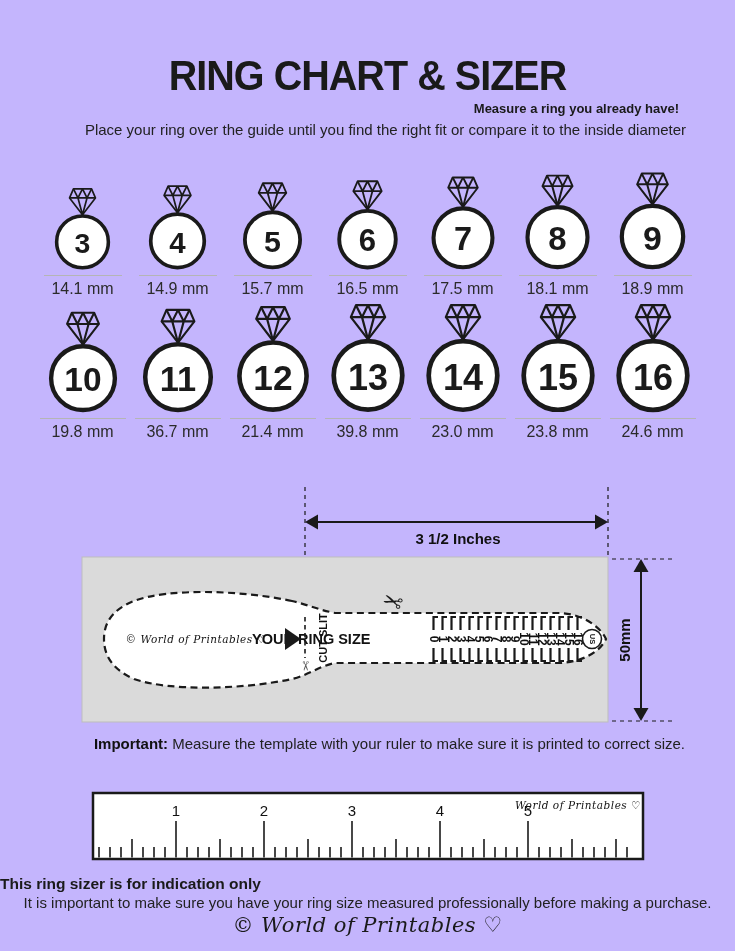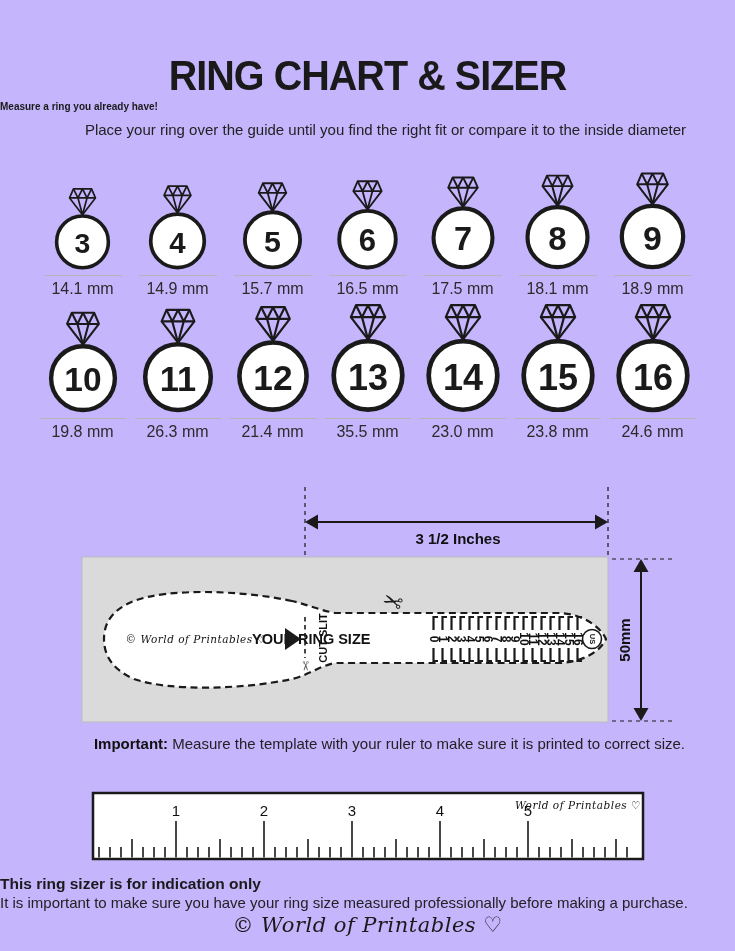--- a/index.html
+++ b/index.html
@@ -7,39 +7,39 @@
     position:relative;width:735px;height:951px;background:#c4b5fd;overflow:hidden;
     font-family:"Liberation Sans",sans-serif;color:#1a1a1a;margin:0 auto;
   }
   .abs{position:absolute;}
   
   .title{
     top:24px;left:0;width:735px;text-align:center;
     font-size:42px;font-weight:bold;letter-spacing:-1px;
     transform:scaleX(0.94);transform-origin:center;
   }
-  .sub-bold{top:101px;left:0;width:679px;text-align:left;font-size:10px;font-weight:bold;}
+  .sub-bold{top:101px;left:0;width:679px;text-align:right;font-size:13px;font-weight:bold;}
   .sub-text{top:121px;left:4px;width:735px;text-align:center;font-size:15px;color:#222;padding-left:14px;}
   
   .ring-row{left:0;width:735px;display:flex;justify-content:center;}
   .row1{top:168px;height:130px;}
   .row2{top:300px;height:141px;}
   .ring-cell{width:95px;display:flex;flex-direction:column;align-items:center;justify-content:flex-end;}
   .ring-line{height:1px;background:#b5b5b5;margin-top:4px;}
   .row1 .ring-line{width:78px;}
   .row2 .ring-line{width:86px;}
   .ring-mm{font-size:16px;color:#2b2b2b;margin-top:4px;white-space:nowrap;}
   .ring-num{font-weight:bold;}
   
   .sizer-wrap{top:480px;left:0;width:702px;height:252px;}
   .important-line{top:735px;left:85px;width:600px;font-size:15px;color:#222;text-align:right;}
   .important-line b{color:#111;}
   .ruler-wrap{top:785px;left:0;width:735px;height:82px;}
   .foot-bold{top:875px;left:0;width:735px;text-align:left;font-size:15.5px;font-weight:bold;}
-  .foot-text{top:894px;left:0;width:735px;font-size:15px;color:#222;}
+  .foot-text{top:894px;left:0;width:735px;text-align:center;font-size:15px;color:#222;}
   .foot-logo{top:913px;left:0;width:735px;text-align:center;font-size:21px;}
   .script{font-family:"DejaVu Serif",serif;font-style:italic;letter-spacing:0.5px;}
   svg{display:block;}
   svg text{font-family:"Liberation Sans",sans-serif;}
 </style>
 </head>
 <body>
 
 <div id="page">
 
@@ -159,21 +159,21 @@
       <div class="ring-cell">
         <svg viewBox="0 0 100 133" width="82" height="109">
           <g fill="none" stroke="#1a1a1a" stroke-width="2.6" stroke-linejoin="round">
             <polygon points="36,6 64,6 70,20 50,46 30,20"></polygon>
             <path d="M30 20 H70 M36 6 L43 20 M50 6 L43 20 M50 6 L57 20 M64 6 L57 20 M43 20 L50 46 M57 20 L50 46"></path>
           </g>
           <circle cx="50" cy="88" r="40" fill="#ffffff" stroke="#1a1a1a" stroke-width="5.5"></circle>
           <text class="ring-num" x="50" y="90" text-anchor="middle" dominant-baseline="central" font-size="42" font-weight="bold" fill="#1a1a1a">11</text>
         </svg>
         <div class="ring-line"></div>
-        <div class="ring-mm">26.3 mm</div>
+        <div class="ring-mm">36.7 mm</div>
       </div>
 
       <div class="ring-cell">
         <svg viewBox="0 0 100 133" width="84" height="112">
           <g fill="none" stroke="#1a1a1a" stroke-width="2.6" stroke-linejoin="round">
             <polygon points="36,6 64,6 70,20 50,46 30,20"></polygon>
             <path d="M30 20 H70 M36 6 L43 20 M50 6 L43 20 M50 6 L57 20 M64 6 L57 20 M43 20 L50 46 M57 20 L50 46"></path>
           </g>
           <circle cx="50" cy="88" r="40" fill="#ffffff" stroke="#1a1a1a" stroke-width="5.5"></circle>
           <text class="ring-num" x="50" y="90" text-anchor="middle" dominant-baseline="central" font-size="42" font-weight="bold" fill="#1a1a1a">12</text>
@@ -185,21 +185,21 @@
       <div class="ring-cell">
         <svg viewBox="0 0 100 133" width="86" height="114">
           <g fill="none" stroke="#1a1a1a" stroke-width="2.6" stroke-linejoin="round">
             <polygon points="36,6 64,6 70,20 50,46 30,20"></polygon>
             <path d="M30 20 H70 M36 6 L43 20 M50 6 L43 20 M50 6 L57 20 M64 6 L57 20 M43 20 L50 46 M57 20 L50 46"></path>
           </g>
           <circle cx="50" cy="88" r="40" fill="#ffffff" stroke="#1a1a1a" stroke-width="5.5"></circle>
           <text class="ring-num" x="50" y="90" text-anchor="middle" dominant-baseline="central" font-size="42" font-weight="bold" fill="#1a1a1a">13</text>
         </svg>
         <div class="ring-line"></div>
-        <div class="ring-mm">35.5 mm</div>
+        <div class="ring-mm">39.8 mm</div>
       </div>
 
       <div class="ring-cell">
         <svg viewBox="0 0 100 133" width="88" height="117">
           <g fill="none" stroke="#1a1a1a" stroke-width="2.6" stroke-linejoin="round">
             <polygon points="36,6 64,6 70,20 50,46 30,20"></polygon>
             <path d="M30 20 H70 M36 6 L43 20 M50 6 L43 20 M50 6 L57 20 M64 6 L57 20 M43 20 L50 46 M57 20 L50 46"></path>
           </g>
           <circle cx="50" cy="88" r="40" fill="#ffffff" stroke="#1a1a1a" stroke-width="5.5"></circle>
           <text class="ring-num" x="50" y="90" text-anchor="middle" dominant-baseline="central" font-size="42" font-weight="bold" fill="#1a1a1a">14</text>

